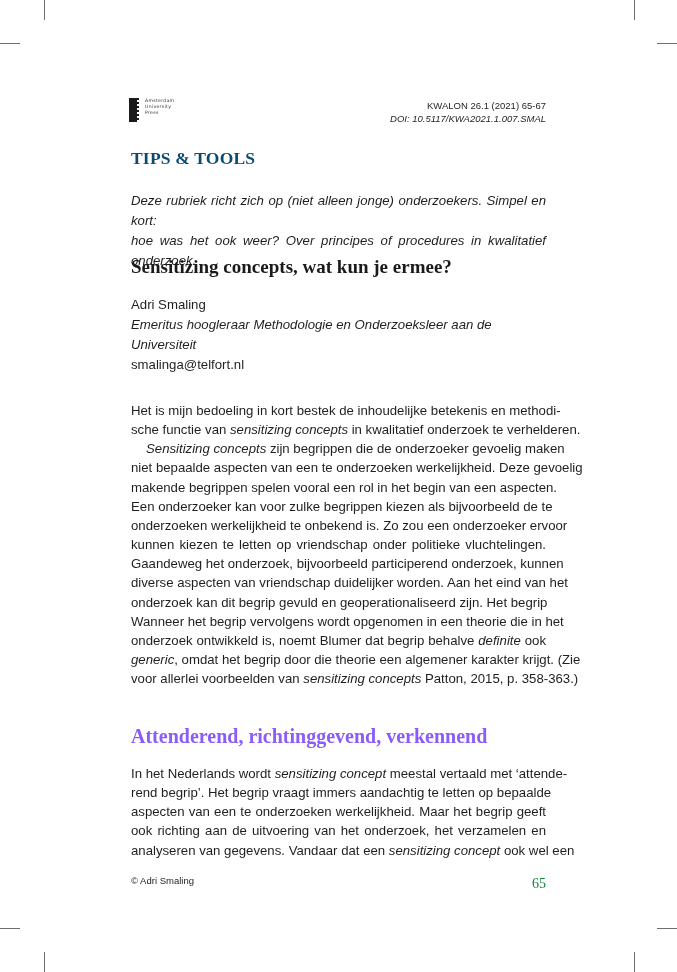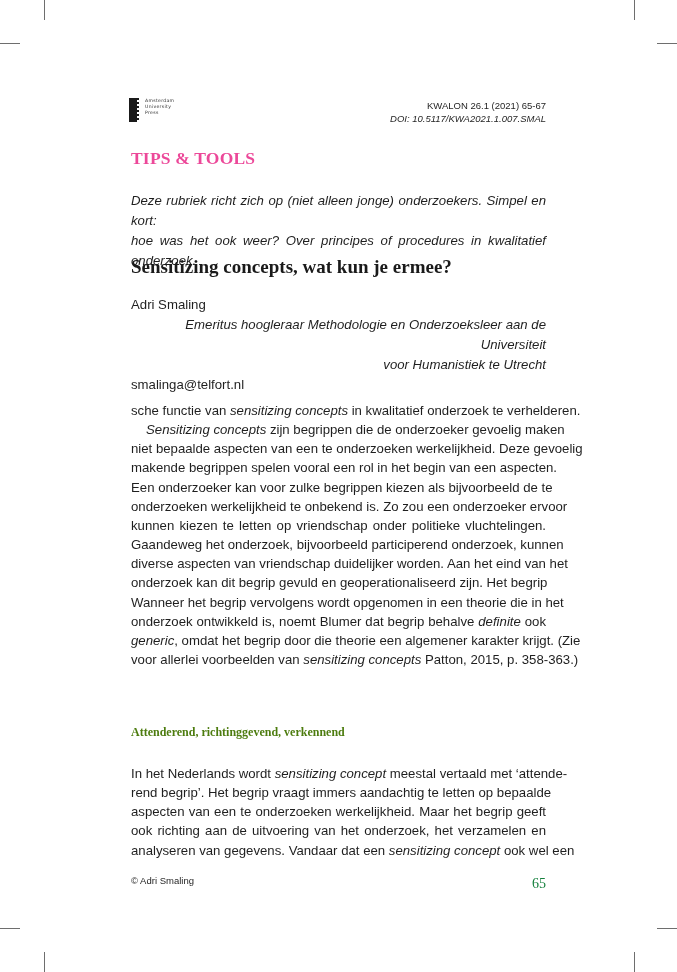--- a/index.html
+++ b/index.html
@@ -13,33 +13,33 @@
     .logo-mark::after {
       content: ""; position: absolute; right: -2px; top: 0; width: 2px; height: 24px;
       background: repeating-linear-gradient(to bottom, #1a1a1a 0 2px, transparent 2px 4px);
     }
     .logo-text { margin-left: 8px; font-family: "DejaVu Sans", sans-serif; font-size: 4.6px; line-height: 6.2px; color: #333; letter-spacing: 0.3px; }
 
     .journal { position: absolute; right: 131px; top: 99px; text-align: right; font-family: "Liberation Sans", sans-serif; font-size: 9.5px; line-height: 13px; color: #1f1f1f; }
     .journal .doi { font-style: italic; }
 
     .content { position: absolute; left: 131px; width: 415px; font-family: Liberation Sans, sans-serif; }
-    .section-title { position: absolute; left: 131px; top: 148px; font-family: "Liberation Serif", serif; font-weight: bold; font-size: 17.5px; letter-spacing: 0.2px; color: #ec4899; }
+    .section-title { position: absolute; left: 131px; top: 148px; font-family: "Liberation Serif", serif; font-weight: bold; font-size: 17.5px; letter-spacing: 0.2px; color: #0c4a6e; }
     .intro { top: 191px; font-style: italic; font-size: 13.2px; line-height: 20px; text-align: justify; text-align-last: justify; }
     .intro .l2 { text-align-last: justify; }
     .article-title { position: absolute; left: 131px; top: 256px; font-family: "Liberation Serif", serif; font-weight: bold; font-size: 19px; color: #1a1a1a; }
     .author-block { top: 295px; font-size: 13.2px; line-height: 20px; }
-    .author-block .aff { font-style: italic; text-align: right; }
+    .author-block .aff { font-style: italic; }
 
     .body-text { font-size: 13.2px; line-height: 19.15px; }
     .body-text .line { display: block; text-align: justify; text-align-last: justify; white-space: nowrap; }
     .body-text .line.last { text-align-last: left; }
     .body-text .indent { padding-left: 15px; }
     .p1 { top: 401px; }
-    .subheading { position: absolute; left: 131px; top: 725px; font-family: "Liberation Serif", serif; font-weight: bold; font-size: 12px; color: #4d7c0f; }
+    .subheading { position: absolute; left: 131px; top: 725px; font-family: "Liberation Serif", serif; font-weight: bold; font-size: 20px; color: #8b5cf6; }
     .p2 { top: 764px; }
     em { font-style: italic; }
 
     .footer-left { position: absolute; left: 131px; top: 875px; font-family: "Liberation Sans", sans-serif; font-size: 9.5px; color: #1f1f1f; }
     .page-num { position: absolute; right: 131px; top: 870px; font-family: "Liberation Serif", serif; font-size: 14px; color: #15803d; margin-top: 6px; }
   </style>
 </head>
 <body>
 
 <div class="crop v" style="left:44px; top:0;"></div>
@@ -70,26 +70,26 @@
 <div class="content intro">
   <div class="l1" style="text-align:justify;text-align-last:justify;">Deze rubriek richt zich op (niet alleen jonge) onderzoekers. Simpel en kort:</div>
   <div class="l2">hoe was het ook weer? Over principes of procedures in kwalitatief onderzoek.</div>
 </div>
 
 <div class="article-title">Sensitizing concepts, wat kun je ermee?</div>
 
 <div class="content author-block">
   <div>Adri Smaling</div>
   <div class="aff">Emeritus hoogleraar Methodologie en Onderzoeksleer aan de Universiteit</div>
-  <div class="aff">voor Humanistiek te Utrecht</div>
   <div>smalinga@telfort.nl</div>
 </div>
 
 <div class="content body-text p1">
   <div>
+      <span class="line"><span>Het is mijn bedoeling in kort bestek de inhoudelijke betekenis en methodi-</span></span>
       <span class="line last"><span>sche functie van </span><em>sensitizing concepts</em><span> in kwalitatief onderzoek te verhelderen.</span></span>
     </div>
   <div>
       <span class="line indent"><em>Sensitizing concepts</em><span> zijn begrippen die de onderzoeker gevoelig maken</span></span>
       <span class="line"><span>niet bepaalde aspecten van een te onderzoeken werkelijkheid. Deze gevoelig</span></span>
       <span class="line"><span>makende begrippen spelen vooral een rol in het begin van een aspecten.</span></span>
       <span class="line"><span>Een onderzoeker kan voor zulke begrippen kiezen als bijvoorbeeld de te</span></span>
       <span class="line"><span>onderzoeken werkelijkheid te onbekend is. Zo zou een onderzoeker ervoor</span></span>
       <span class="line"><span>kunnen kiezen te letten op vriendschap onder politieke vluchtelingen.</span></span>
       <span class="line"><span>Gaandeweg het onderzoek, bijvoorbeeld participerend onderzoek, kunnen</span></span>

